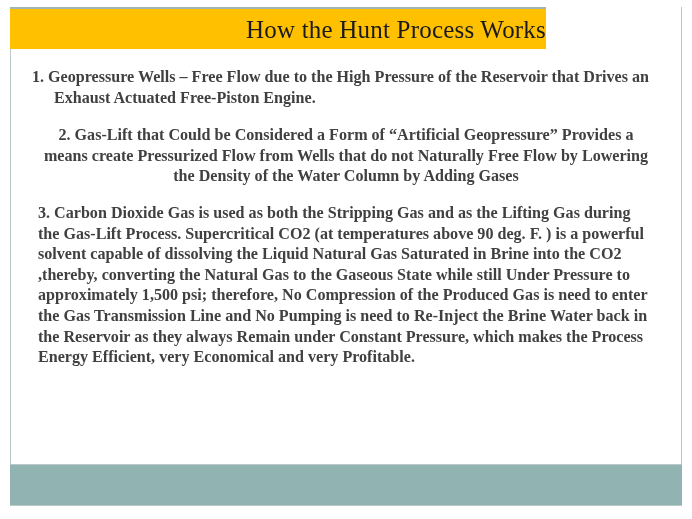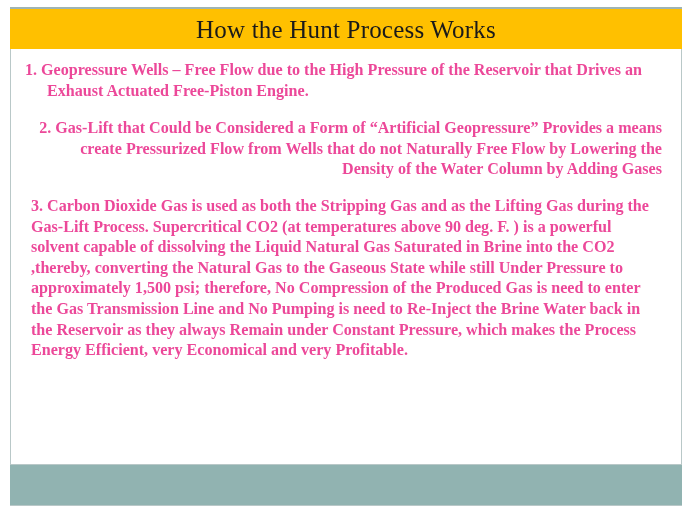--- a/index.html
+++ b/index.html
@@ -25,28 +25,28 @@
     border-left: 1px solid #b9c8c8;
     border-right: 1px solid #b9c8c8;
     border-bottom: 1px solid #b9c8c8;
   }
 
   
   #title-band {
     position: absolute;
     left: -1px;
     top: 0px;
-    width: 672px;
+    width: 536px;
     height: 42px;
     background: #ffc000;
     border-top: 2px solid #9fb4b4;
     box-sizing: border-box;
     display: flex;
     align-items: center;
-    justify-content: center;
+    justify-content: flex-end;
   }
   #title-text {
     font-family: "Liberation Serif", "DejaVu Serif", serif;
     font-size: 25px;
     font-weight: 400;
     color: #1a1a1a;
     letter-spacing: 0.2px;
     line-height: 1;
     white-space: nowrap;
   }
@@ -58,35 +58,35 @@
     top: 44px;
     width: 670px;
     height: 413px;
     padding: 9px 14px 0 14px;
     box-sizing: border-box;
   }
 
   .para {
     font-family: "Liberation Serif", "DejaVu Serif", serif;
     font-weight: bold;
-    color: #ec4899;
+    color: #404040;
     font-size: 16.1px;
     line-height: 20.6px;
-    margin: 0;
+    margin: 7px;
   }
 
   .p1 {
     text-align: left;
     padding-left: 22px;
     text-indent: -22px;
     margin-bottom: 17px;
     padding-right: 4px;
   }
   .p2 {
-    text-align: right;
+    text-align: center;
     margin-bottom: 16px;
     padding: 0 5px;
   }
   .p3 {
     text-align: left;
     padding: 0 6px;
   }
 
   
   #footer-band {

